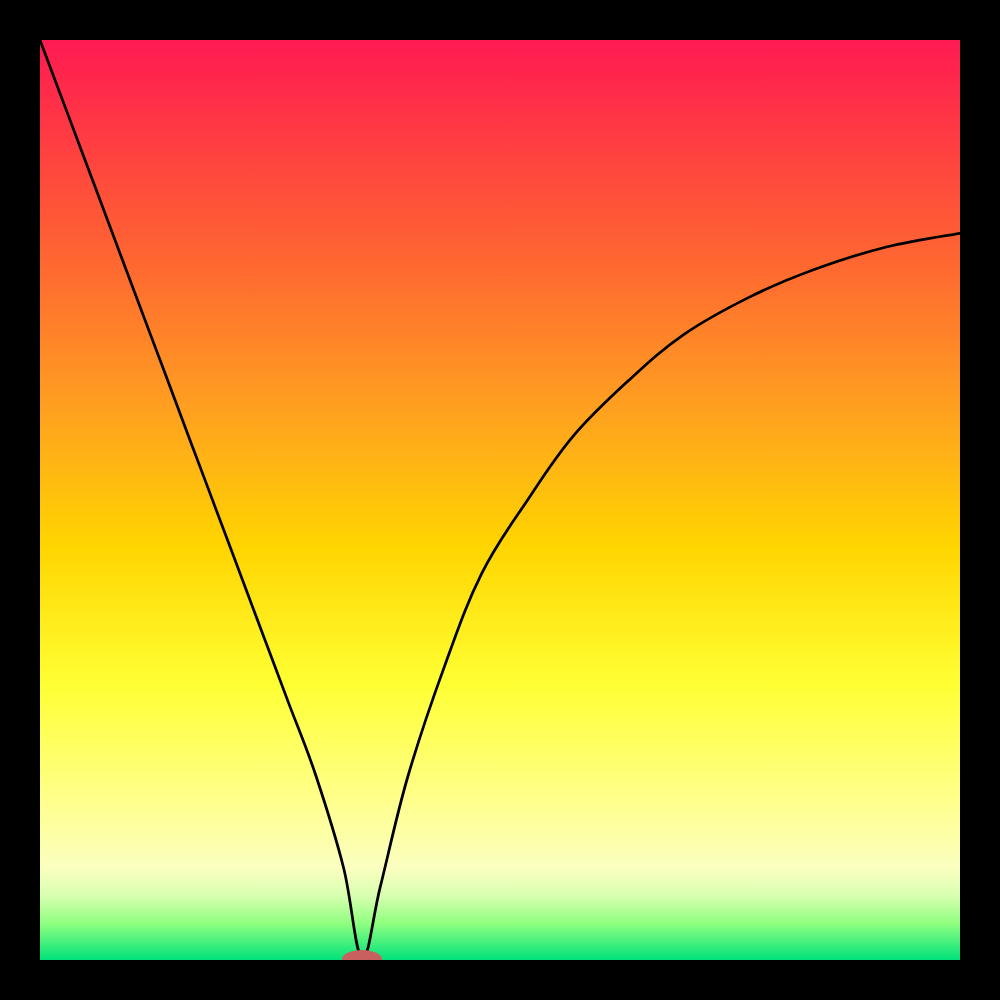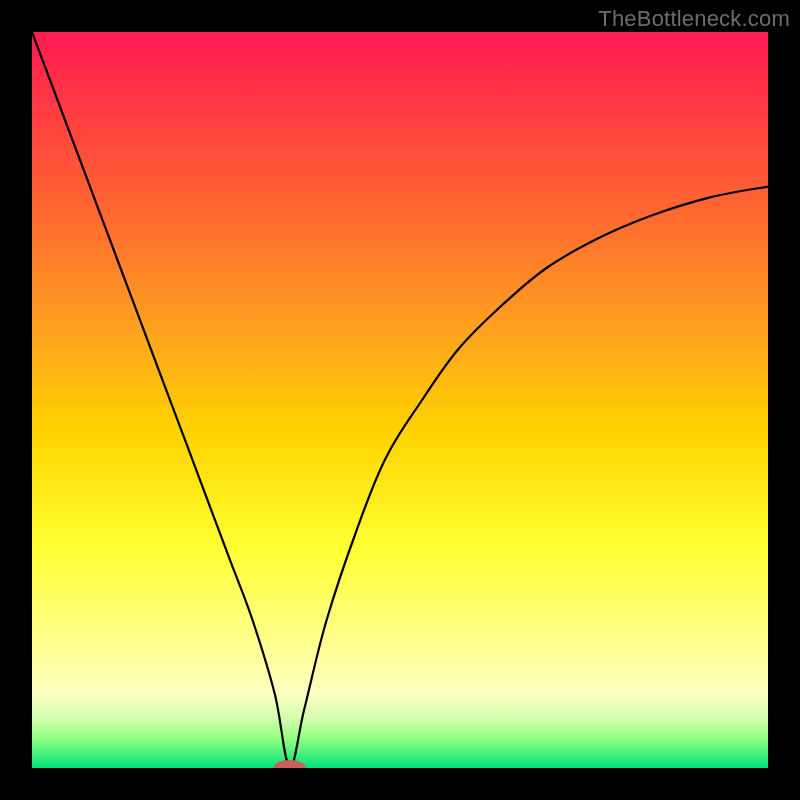--- a/index.html
+++ b/index.html
@@ -71,14 +71,13 @@
 </head>
 <body>
 
 <div class="frame">
   <div class="plot-area">
     <svg class="overlay" viewBox="0 0 736 736" preserveAspectRatio="none">
       <path id="curve-path" class="curve" d="M 0.0 0.0 C 4.0 10.6, 14.1 37.7, 22.1 58.9 C 30.0 80.1, 36.2 96.6, 44.2 117.8 C 52.1 139.0, 58.3 155.4, 66.2 176.6 C 74.2 197.8, 80.4 214.3, 88.3 235.5 C 96.3 256.7, 102.5 273.2, 110.4 294.4 C 118.3 315.6, 124.5 332.1, 132.5 353.3 C 140.4 374.5, 146.6 391.0, 154.6 412.2 C 162.5 433.4, 168.7 449.8, 176.6 471.0 C 184.6 492.2, 190.8 508.7, 198.7 529.9 C 206.7 551.1, 212.9 565.0, 220.8 588.8 C 228.7 612.6, 236.3 636.2, 242.9 662.4 C 249.5 688.6, 252.3 731.9, 257.6 734.5 C 262.9 737.2, 265.7 703.4, 272.3 677.1 C 278.9 650.9, 285.1 620.6, 294.4 588.8 C 303.7 557.0, 313.2 529.6, 323.8 500.5 C 334.4 471.3, 341.4 450.7, 353.3 426.9 C 365.2 403.0, 376.8 387.9, 390.1 368.0 C 403.3 348.1, 412.3 333.7, 426.9 316.5 C 441.5 299.3, 455.1 286.9, 471.0 272.3 C 486.9 257.7, 498.0 247.4, 515.2 235.5 C 532.4 223.6, 548.2 215.4, 566.7 206.1 C 585.3 196.8, 598.4 191.3, 618.2 184.0 C 638.1 176.7, 655.9 170.9, 677.1 165.6 C 698.3 160.3, 725.4 156.5, 736.0 154.6"></path>
       <ellipse id="marker" class="marker" cx="257.6" cy="736.0" rx="16.2" ry="8.1"></ellipse>
     </svg>
   </div>
-  <div class="watermark">TheBottleneck.com</div>
 </div>
 
 </body></html>

